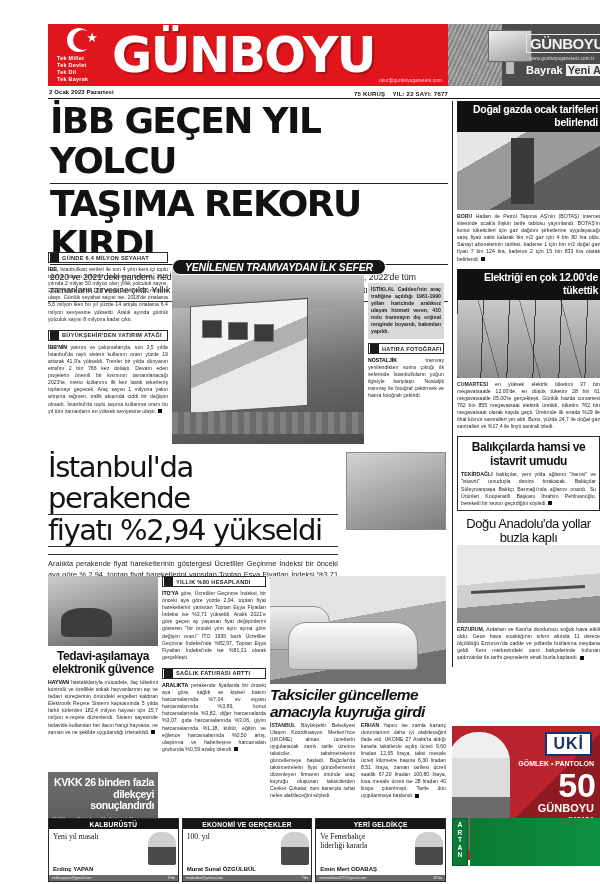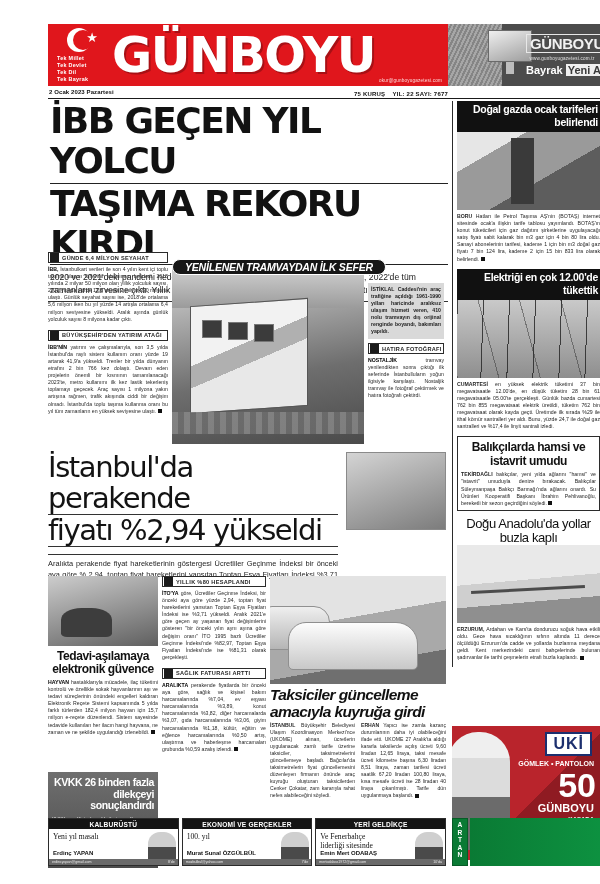--- a/index.html
+++ b/index.html
@@ -366,21 +366,21 @@
     color:#111; letter-spacing:-.6px;
   }
   .taxi-body {
     position:absolute; left:270px; top:722px; width:176px;
     display:flex; gap:6px;
   }
   .taxi-body .tc { flex:1; font-size:5.1px; line-height:7px; text-align:justify; color:#262626;}
 
   
   .strip {
-    position: absolute; left: 48px; top: 818px; width: 398px; height: 48px;
+    position: absolute; left: 48px; top: 818px; width: 398px; height: 64px;
     display: flex; gap: 3px;
   }
   .col-card {
     flex: 1; border: 1px solid #2b2b2b; position: relative; overflow: hidden;
     background:#fff;
   }
   .col-card .cbar {
     background: #151515; color:#fff; font-size: 6.6px; font-weight:bold;
     text-align:center; letter-spacing:.2px; padding: 1.5px 0;
   }
@@ -664,21 +664,21 @@
       <div class="cmail">
         <span>mozbulbul@yahoo.com</span>
         <span>7'de</span>
       </div>
     </div>
 
     <div class="col-card">
       <div class="cbar">YERİ GELDİKÇE</div>
       <div class="ctitle">
         <div>Ve Fenerbahçe</div>
-        <div>liderliği sitesinde</div>
+        <div>liderliği kararla</div>
       </div>
       <div class="cface"></div>
       <div class="cname">Emin Mert ODABAŞ</div>
       <div class="cmail">
         <span>mertodabas1972@gmail.com</span>
         <span>10'da</span>
       </div>
     </div>
   </div>
 

